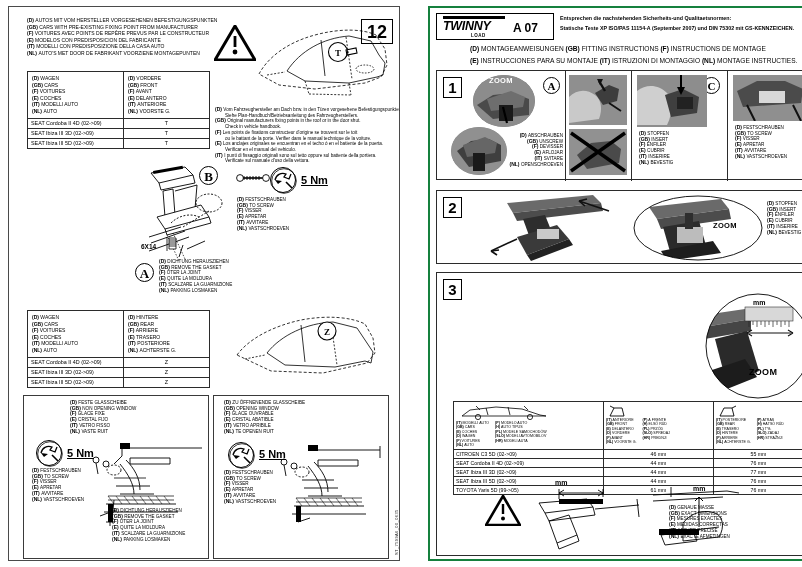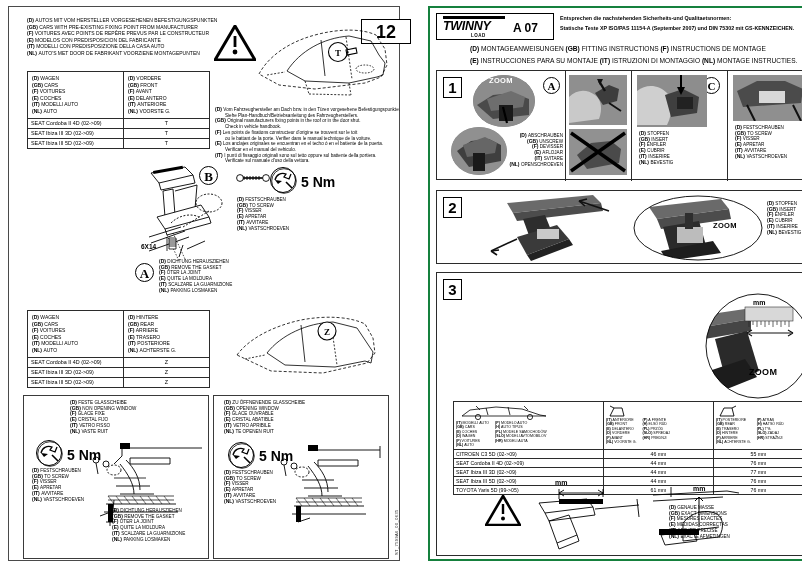--- a/index.html
+++ b/index.html
@@ -47,21 +47,21 @@
   }
 
   
   .circ {
     position:absolute; border:1.3px solid #000; border-radius:50%;
     background:#fff; text-align:center; font-weight:bold;
     font-family:"Liberation Serif", serif;
   }
 
   
-  .torque-lbl { position:absolute; font-weight:bold; font-size:14px; }
+  .torque-lbl { position:absolute; font-weight:bold; font-size:11px;text-decoration:underline; }
   .torque-circ { position:absolute; width:26px; height:26px; border:1px solid #000; border-radius:50%; background:#fff; }
 
   
   .logo-box { position:absolute; border:1px solid #000; background:#fff; }
   .logo-twinny { font-family:"Liberation Sans",sans-serif; font-weight:bold; font-style:italic; font-size:12.5px; letter-spacing:-0.3px; }
   .logo-load { font-size:4.5px; font-weight:bold; letter-spacing:.5px; }
   .logo-a06 { font-weight:bold; font-size:12px; }
   .norm { position:absolute; font-size:5.3px; font-weight:bold; line-height:7.5px; white-space:nowrap; }
   .fitline { position:absolute; font-size:6.6px; line-height:10px; white-space:nowrap; }
   .fitline b { font-weight:bold; }
@@ -106,21 +106,21 @@
       </div>
 
     <div class="tri" style="left:205px; top:18px;">
       <svg width="42" height="36" viewBox="0 0 42 36">
         <polygon points="21,1 41,35 1,35" fill="#fff" stroke="#000" stroke-width="3"></polygon>
         <rect x="19.6" y="11" width="2.8" height="11" fill="#000"></rect>
         <circle cx="21" cy="27" r="2.4" fill="#000"></circle>
       </svg>
     </div>
 
-    <div class="badge" style="left:352px; top:12px; width:50px; height:25px; font-size:18px; line-height:24px;">12</div>
+    <div class="badge" style="left:352px; top:12px; width:32px; height:25px; font-size:18px; line-height:24px;">12</div>
 
     <div class="photo" style="left:236px; top:12px; width:150px; height:85px;">
       <svg width="150" height="85" viewBox="0 0 150 85">
         <g fill="none" stroke="#000" stroke-width="0.8">
           <path d="M14,55 C22,40 40,24 70,16 C96,9 118,10 131,16 L140,30 L142,46 L136,58 L120,64 L70,70 L34,66 Z" stroke-dasharray="3 2"></path>
           <path d="M42,52 C55,32 78,19 104,17"></path>
           <path d="M104,17 L126,22 L134,36"></path>
           <path d="M42,52 L60,62 L104,64 L132,58"></path>
           <path d="M76,21 L80,57"></path>
           <path d="M101,18 L107,60" stroke-dasharray="2 1.6"></path>

